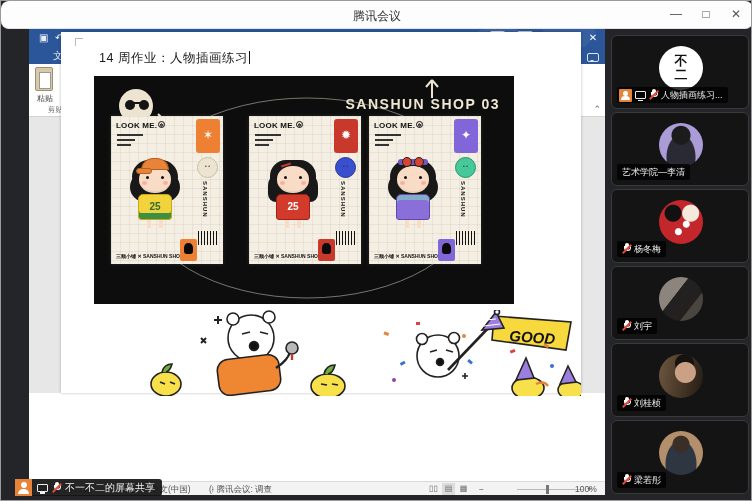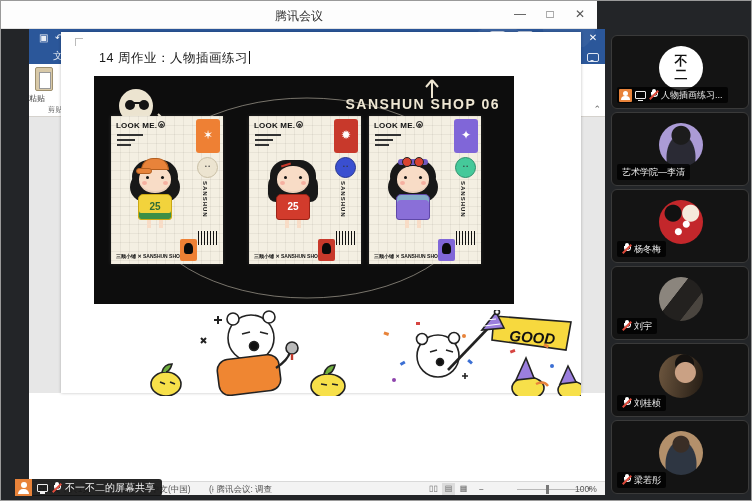--- a/index.html
+++ b/index.html
@@ -1,21 +1,21 @@
 <!DOCTYPE html>
 <html><head>
 <meta charset="utf-8">
 <style>
   html,body{margin:0;padding:0;background:#555;}
   *{box-sizing:border-box;font-family:"Liberation Sans",sans-serif;}
   #app{position:relative;width:752px;height:501px;background:#232528;border:1px solid #9a9a9a;overflow:hidden;}
   .abs{position:absolute;}
 
   
-  #mtg-titlebar{left:0;top:0;width:596px;height:28px;background:#fdfdfd;border-bottom:1px solid #e3e3e3;}
+  #mtg-titlebar{left:0;top:0;width:752px;height:28px;background:#fdfdfd;border-bottom:1px solid #e3e3e3;border-radius:8px;}
   #mtg-title{left:0;right:0;top:7px;text-align:center;font-size:12px;color:#333;}
   .mtg-ctl{top:0;width:30px;height:27px;line-height:27px;text-align:center;color:#555;font-size:12px;cursor:default;}
   #mtg-min{right:62px;} #mtg-max{right:32px;} #mtg-close{right:2px;}
 
   
   #word{left:28px;top:28px;width:576px;height:466px;background:#fff;}
   #word-titlebar{left:0;top:0;width:576px;height:18px;background:#2b579a;
     background-image:radial-gradient(circle at 470px 30px,rgba(255,255,255,.07) 0 34px,transparent 35px),
                      radial-gradient(circle at 540px -4px,rgba(255,255,255,.05) 0 26px,transparent 27px);}
   #word-tabsrow{left:0;top:18px;width:576px;height:17px;background:#2b579a;
@@ -42,21 +42,21 @@
   #ribbon{left:0;top:35px;width:576px;height:53px;background:#fff;border-bottom:1px solid #d5d2cd;}
   .rb-group{position:absolute;top:0;height:52px;}
   .rb-div{position:absolute;top:3px;width:1px;height:46px;background:#e2e0dc;}
   .rb-label{position:absolute;bottom:1px;left:0;right:0;text-align:center;font-size:7.5px;color:#7a7a7a;white-space:nowrap;}
   .launcher{position:absolute;right:1px;bottom:1px;width:7px;height:7px;border-right:1px solid #9a9a9a;border-bottom:1px solid #9a9a9a;}
   .ric{display:inline-block;font-size:9px;color:#444;line-height:11px;padding:0 1px;cursor:pointer;white-space:nowrap;}
   .rrow{position:absolute;white-space:nowrap;}
 
   #clipboard-icon{left:6px;top:3px;width:18px;height:24px;background:#d8c9a8;border:1px solid #9d8f6e;border-radius:2px;}
   #clipboard-icon:after{content:"";position:absolute;left:3px;top:4px;width:10px;height:15px;background:#fff;border:1px solid #999;}
-  #paste-label{left:0px;top:29px;width:32px;font-size:8px;color:#444;}
+  #paste-label{left:0px;top:29px;width:32px;text-align:center;font-size:8px;color:#444;}
 
   .fbox{position:absolute;height:12px;border:1px solid #c9c6c1;background:#fff;font-size:8px;color:#333;line-height:10px;padding:0 2px;overflow:hidden;white-space:nowrap;}
   .dd{position:absolute;right:1px;top:3px;border:3px solid transparent;border-top-color:#777;}
 
   .stylecard{position:absolute;top:2px;width:44px;height:36px;background:#fff;border:1px solid #d8d5d0;text-align:center;cursor:pointer;}
   .stylecard.sel{border:1.5px solid #2b579a;}
   .stylecard .prev{display:block;font-size:9px;color:#222;margin-top:5px;white-space:nowrap;overflow:hidden;}
   .stylecard .prev.big{font-size:14px;color:#2f5496;margin-top:2px;}
   .stylecard .nm{display:block;font-size:7.5px;color:#555;margin-top:3px;white-space:nowrap;}
   .sc-scroll{position:absolute;top:2px;width:10px;height:36px;border:1px solid #d8d5d0;font-size:6px;color:#666;text-align:center;line-height:11px;cursor:pointer;}
@@ -306,21 +306,21 @@
         <div id="board">
           <svg class="abs" style="left:0;top:0" width="420" height="228" viewBox="0 0 420 228">
             <ellipse cx="213" cy="122" rx="168" ry="100" fill="none" stroke="#cfc9b8" stroke-width="1" opacity="0.55"></ellipse>
             <circle cx="42" cy="30" r="17" fill="#ece4d0"></circle>
             <circle cx="36" cy="29" r="5" fill="#141414"></circle>
             <circle cx="50" cy="29" r="5" fill="#141414"></circle>
             <line x1="40" y1="27" x2="46" y2="27" stroke="#141414" stroke-width="2"></line>
             <path d="M64 38 L76 50 M76 50 L68 49 M76 50 L75 42" stroke="#ece4d0" stroke-width="2" fill="none"></path>
             <path d="M338 22 L338 4 M338 4 L332 11 M338 4 L344 11" stroke="#ece4d0" stroke-width="2" fill="none"></path>
           </svg>
-          <div id="board-brand">SANSHUN SHOP 06</div>
+          <div id="board-brand">SANSHUN SHOP 03</div>
 
           <div class="poster" style="left:17px">
             <div class="p-head"><span>LOOK ME.</span><span class="ast">✲</span></div>
             <div class="p-lines">
                 <i style="top:18px;width:26px"></i>
                 <i style="top:23px;width:18px"></i>
                 <i style="top:28px;width:14px"></i>
               </div>
             <div class="strip">
               <div class="cbox" style="background:#ee8034">✶</div>

